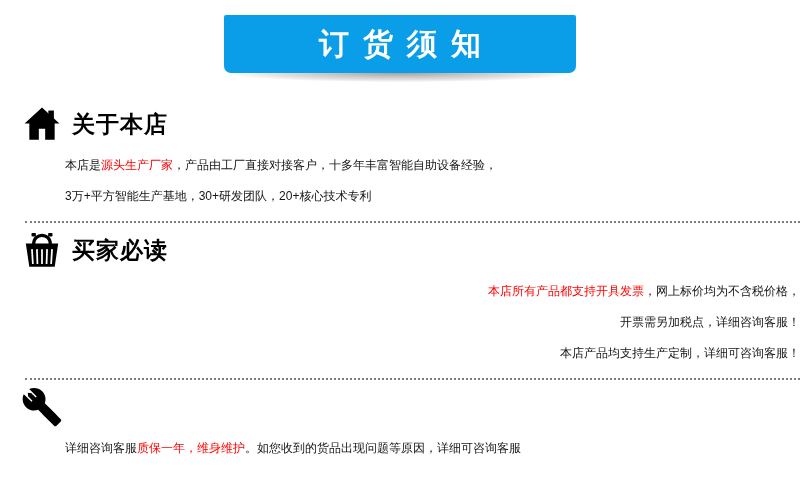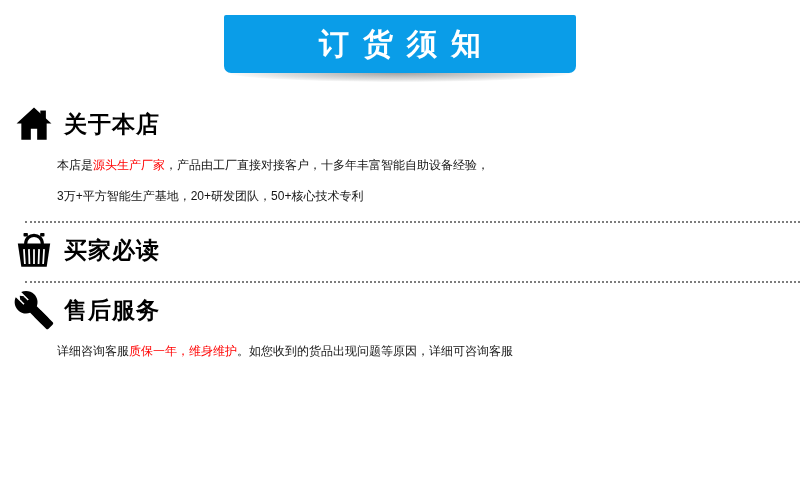--- a/index.html
+++ b/index.html
@@ -40,21 +40,21 @@
     position: absolute; z-index: 1;
     left: 6px; right: 6px; bottom: -9px; height: 18px;
     border-radius: 50%;
     background: radial-gradient(ellipse at center,
       rgba(70,70,70,0.50) 0%,
       rgba(120,120,120,0.25) 50%,
       rgba(255,255,255,0) 74%);
   }
 
   
-  .section { padding-left: 12px; }
+  .section { padding-left: 20px; }
   .sec-head { display: flex; align-items: center; height: 44px; }
   .sec-icon {
     width: 44px; height: 42px; flex: none;
     display: flex; align-items: center; justify-content: center;
   }
   .sec-title {
     font-size: 23px; font-weight: bold; color: #000;
     letter-spacing: 1px; margin-left: 8px; white-space: nowrap;
   }
   .sec-body {
@@ -97,21 +97,21 @@
           <path class="ink" d="M24 3 L46 23.5 H40 V44 H28 V30 H20 V44 H8 V23.5 H2 Z"></path>
         </svg>
       </span>
       <span class="sec-title">关于本店</span>
     </div>
     <div class="sec-body">
       <div class="line">
         <span>本店是</span><span class="red">源头生产厂家</span><span>，产品由工厂直接对接客户，十多年丰富智能自助设备经验，</span>
       </div>
       <div class="line">
-        <span>3万+平方智能生产基地，20+研发团队，50+核心技术专利</span>
+        <span>3万+平方智能生产基地，30+研发团队，20+核心技术专利</span>
       </div>
     </div>
   </div>
 
   <div class="divider"></div>
 
   <div class="section s2">
     <div class="sec-head">
       <span class="sec-icon">
         <svg viewBox="0 0 48 48" width="42" height="42" aria-hidden="true">
@@ -123,37 +123,47 @@
             <line x1="12.5" y1="23" x2="13.6" y2="40"></line>
             <line x1="18.2" y1="23" x2="18.8" y2="40"></line>
             <line x1="24" y1="23" x2="24" y2="40"></line>
             <line x1="29.8" y1="23" x2="29.2" y2="40"></line>
             <line x1="35.5" y1="23" x2="34.4" y2="40"></line>
           </g>
         </svg>
       </span>
       <span class="sec-title">买家必读</span>
     </div>
+    <div class="sec-body">
+      <div class="line">
+        <span class="red">本店所有产品都支持开具发票</span><span>，网上标价均为不含税价格，</span>
+      </div>
+      <div class="line">
+        <span>开票需另加税点，详细咨询客服！</span>
+      </div>
+      <div class="line">
+        <span>本店产品均支持生产定制，详细可咨询客服！</span>
+      </div>
+    </div>
   </div>
 
   <div class="divider"></div>
 
   <div class="section s3">
     <div class="sec-head">
       <span class="sec-icon">
         <svg viewBox="0 0 24 24" width="42" height="42" aria-hidden="true">
           <g transform="rotate(-45 12 12)">
             <polygon class="ink" points="12,0.5 13.6,2.5 10.4,2.5"></polygon>
             <rect class="ink" x="10.7" y="2.2" width="2.6" height="11" rx="1"></rect>
             <rect class="ink" x="9.4" y="13" width="5.2" height="9.5" rx="2.2"></rect>
           </g>
           <path class="ink" d="M22.7 19l-9.1-9.1c.9-2.3.4-5-1.5-6.9-2-2-5-2.4-7.4-1.3L9 6 6 9 1.6 4.7C.4 7.1.9 10.1 2.9 12.1c1.9 1.9 4.6 2.4 6.9 1.5l9.1 9.1c.4.4 1 .4 1.4 0l2.3-2.3c.5-.4.5-1.1.1-1.4z"></path>
         </svg>
       </span>
-      <span class="sec-title">售后服务</span>
     </div>
     <div class="sec-body">
       <div class="line">
         <span>详细咨询客服</span><span class="red">质保一年，维身维护</span><span>。如您收到的货品出现问题等原因，详细可咨询客服</span>
       </div>
     </div>
   </div>
 
 </div>
 

